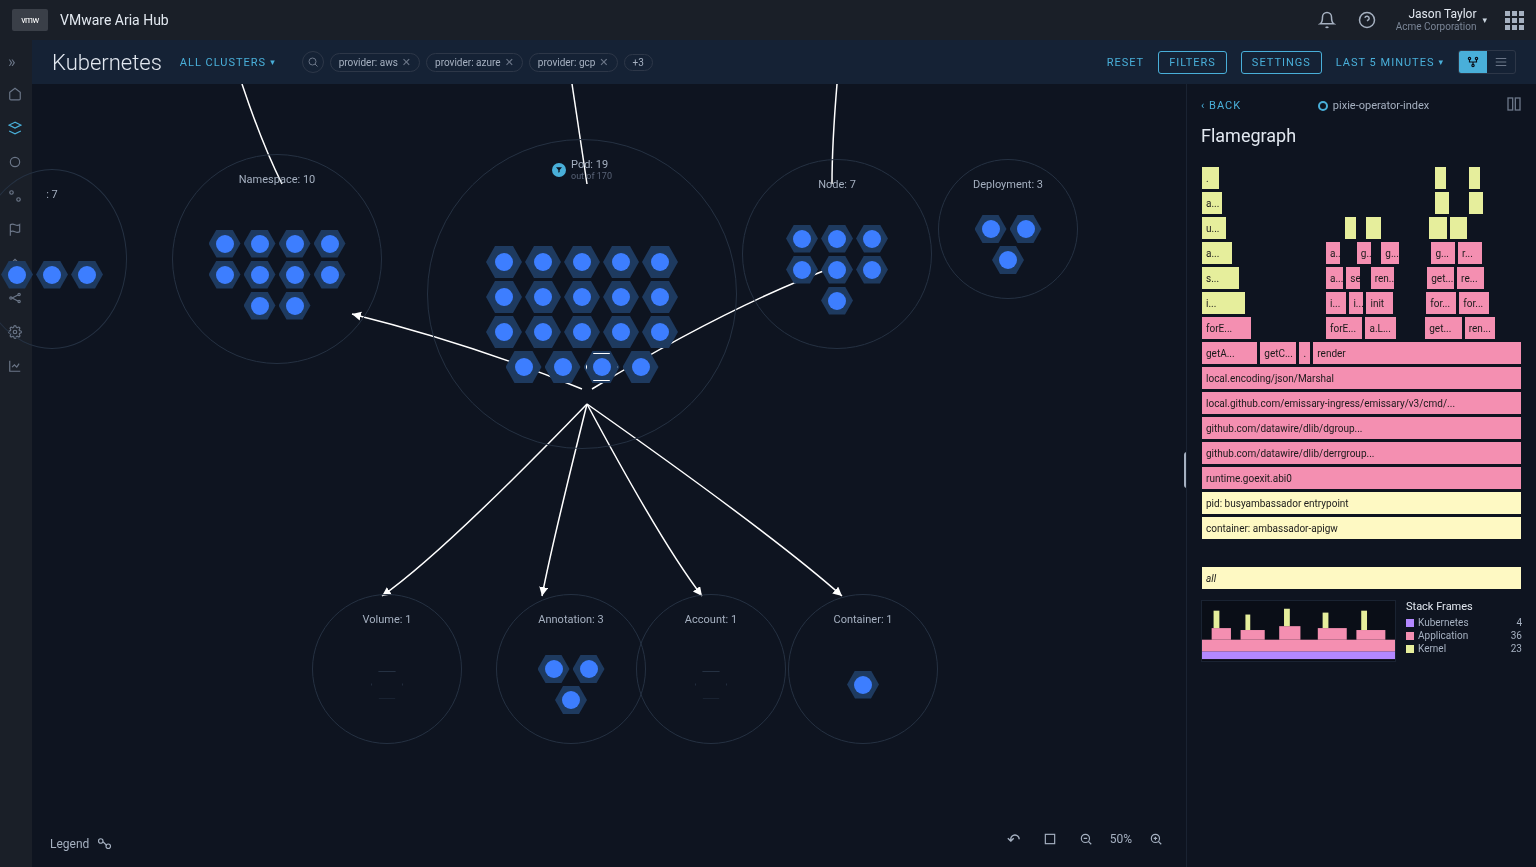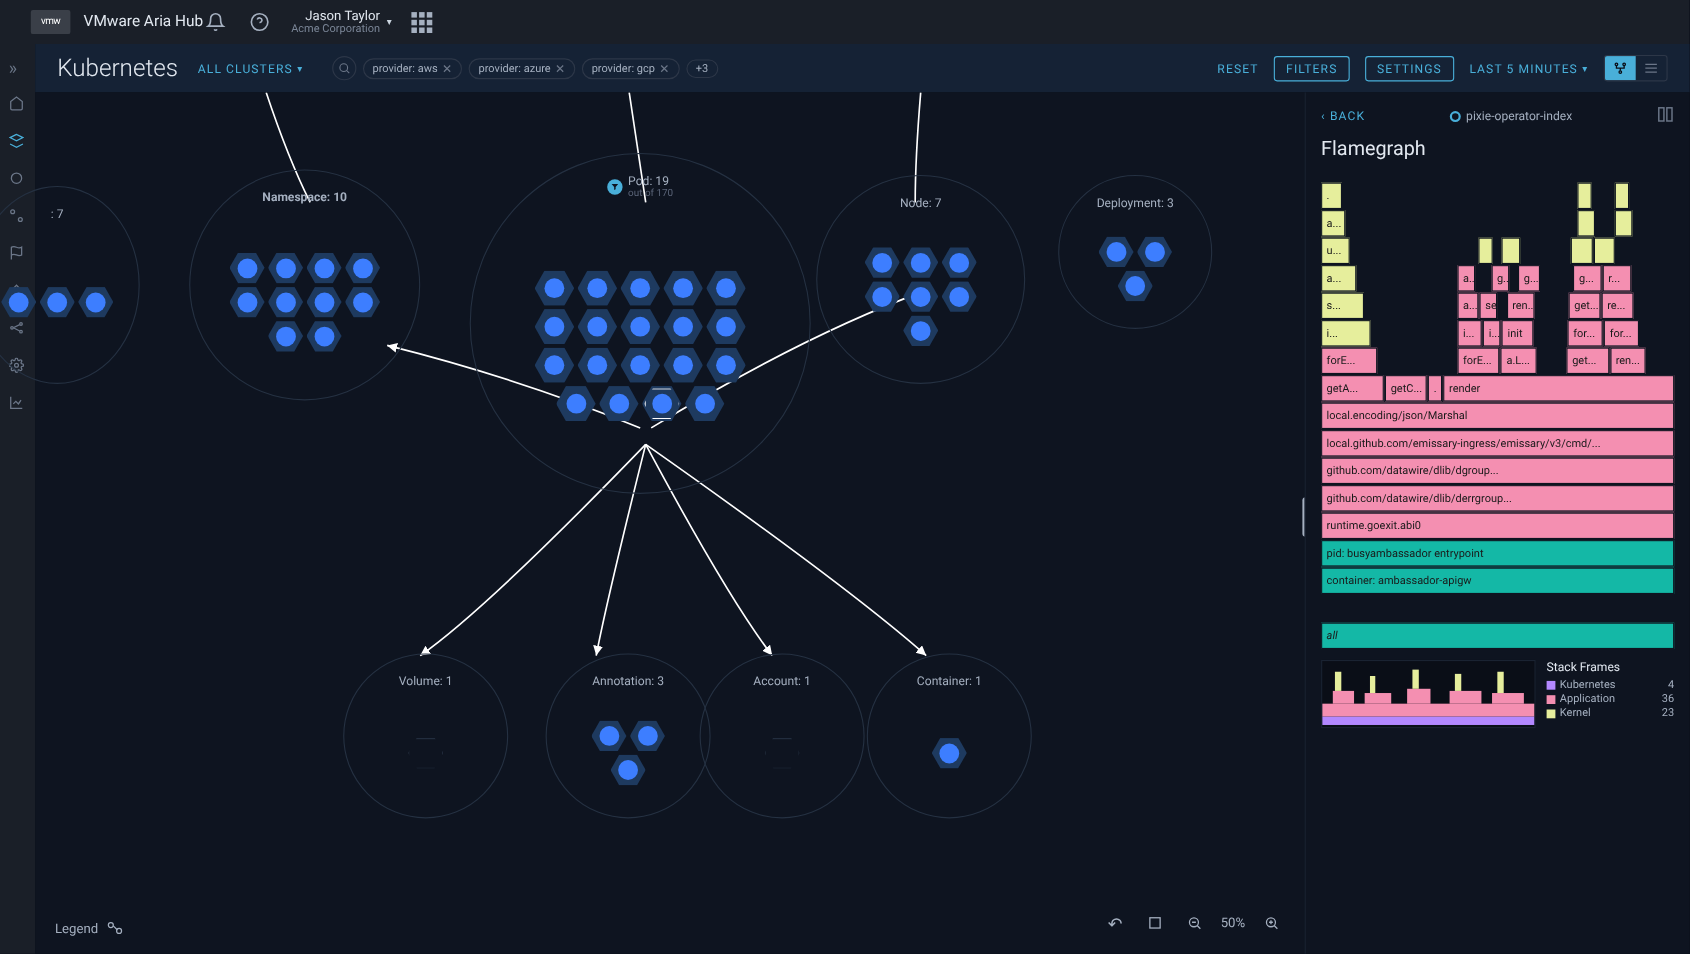--- a/index.html
+++ b/index.html
@@ -1,19 +1,19 @@
 <!DOCTYPE html>
 <html><head>
 <meta charset="utf-8">
 <style>
 * { box-sizing: border-box; margin: 0; padding: 0; font-family: -apple-system, BlinkMacSystemFont, "Segoe UI", Roboto, sans-serif; }
 body { background: #0a0e17; color: #cbd5e0; width: 1536px; height: 867px; overflow: hidden; }
 
 
-.topbar { height: 40px; background: #1a1f28; display: flex; align-items: center; padding: 0 28px; justify-content: flex-start; }
+.topbar { height: 40px; background: #1a1f28; display: flex; align-items: center; padding: 0 12px; justify-content: space-between; }
 .topbar-left { display: flex; align-items: center; gap: 12px; }
 .vmw-logo { background: #3a3f48; width:36px; height:22px; display:flex; align-items:center; justify-content:center; font-size:9px; color:#fff; border-radius:2px; letter-spacing:-0.5px;}
 .product-name { font-size: 14px; color: #e2e8f0; }
 .topbar-right { display: flex; align-items: center; gap: 18px; }
 .icon-btn { width: 22px; height: 22px; display:flex; align-items:center; justify-content:center; color:#a5b0c0; cursor:pointer; }
 .user-block { display:flex; flex-direction:column; align-items:flex-end; line-height:1.1;}
 .user-name { font-size:12px; color:#e2e8f0;}
 .user-org { font-size:10px; color:#7a8596;}
 .user-wrap{display:flex;align-items:center;gap:6px;}
 .apps-grid{display:grid;grid-template-columns:repeat(3,5px);grid-template-rows:repeat(3,5px);gap:2px;}
@@ -64,21 +64,21 @@
 .rp-head{display:flex;align-items:center;justify-content:space-between;font-size:11px;margin-bottom:10px;}
 .back{color:#49afd9;letter-spacing:1px;cursor:pointer;}
 .bc-item{display:flex;align-items:center;gap:5px;color:#a5b0c0;}
 .bc-dot{width:10px;height:10px;border:2px solid #49afd9;border-radius:50%;}
 .layout-ic{color:#6b7688;cursor:pointer;}
 .rp-title{font-size:18px;font-weight:400;color:#e2e8f0;margin-bottom:14px;}
 .flame{position:relative;height:430px;}
 .frow{position:absolute;left:0;right:0;height:24px;display:flex;gap:1px;}
 .fcell{height:24px;font-size:10px;color:#1a1a1a;padding:0 4px;overflow:hidden;white-space:nowrap;display:flex;align-items:center;border:1px solid #0e1420;cursor:pointer;}
 .fcell.app{background:#f48fb1;}
-.fcell.k8s{background:#14b8a6;}
+.fcell.k8s{background:#fef9c3;}
 .fcell.kern{background:#e6ee9c;}
 .mini{height:62px;margin-top:10px;display:flex;gap:10px;}
 .mini-left{flex:1;position:relative;background:#0a0e17;border:1px solid #1a2332;}
 .mini-right{width:116px;font-size:10px;}
 .sf-title{font-size:11px;color:#e2e8f0;margin-bottom:4px;}
 .sf-row{display:flex;align-items:center;gap:6px;margin-bottom:2px;color:#a5b0c0;justify-content:space-between;}
 .sf-sw{width:8px;height:8px;}
 .sf-l{display:flex;align-items:center;gap:4px;}
 .chev{font-size:9px;}
 </style>
@@ -241,21 +241,21 @@
         </div>
         <div class="hexagon small">
           <div class="hi"></div>
         </div>
         <div class="hexagon small">
           <div class="hi"></div>
         </div>
       </div>
   </div>
 
-  <div class="group" style="left:140px;top:70px;width:210px;height:210px;font-weight:bold;">
+  <div class="group" style="left:140px;top:70px;width:210px;height:210px;">
     <div class="group-label">Namespace: 10</div>
     <div class="hex-wrap" style="max-width:170px;">
       <div class="hexagon small">
           <div class="hi"></div>
         </div>
         <div class="hexagon small">
           <div class="hi"></div>
         </div>
         <div class="hexagon small">
           <div class="hi"></div>
@@ -377,21 +377,21 @@
         </div>
       <div class="hexagon small">
           <div class="hi"></div>
         </div>
         <div class="hexagon small">
           <div class="hi"></div>
         </div>
     </div>
   </div>
 
-  <div class="group" style="left:930px;top:75px;width:140px;height:140px;">
+  <div class="group" style="left:906px;top:75px;width:140px;height:140px;">
     <div class="group-label">Deployment: 3</div>
     <div class="hex-wrap" style="max-width:100px;">
       <div class="hexagon small">
           <div class="hi"></div>
         </div>
         <div class="hexagon small">
           <div class="hi"></div>
         </div>
       <div class="hexagon small">
           <div class="hi"></div>

